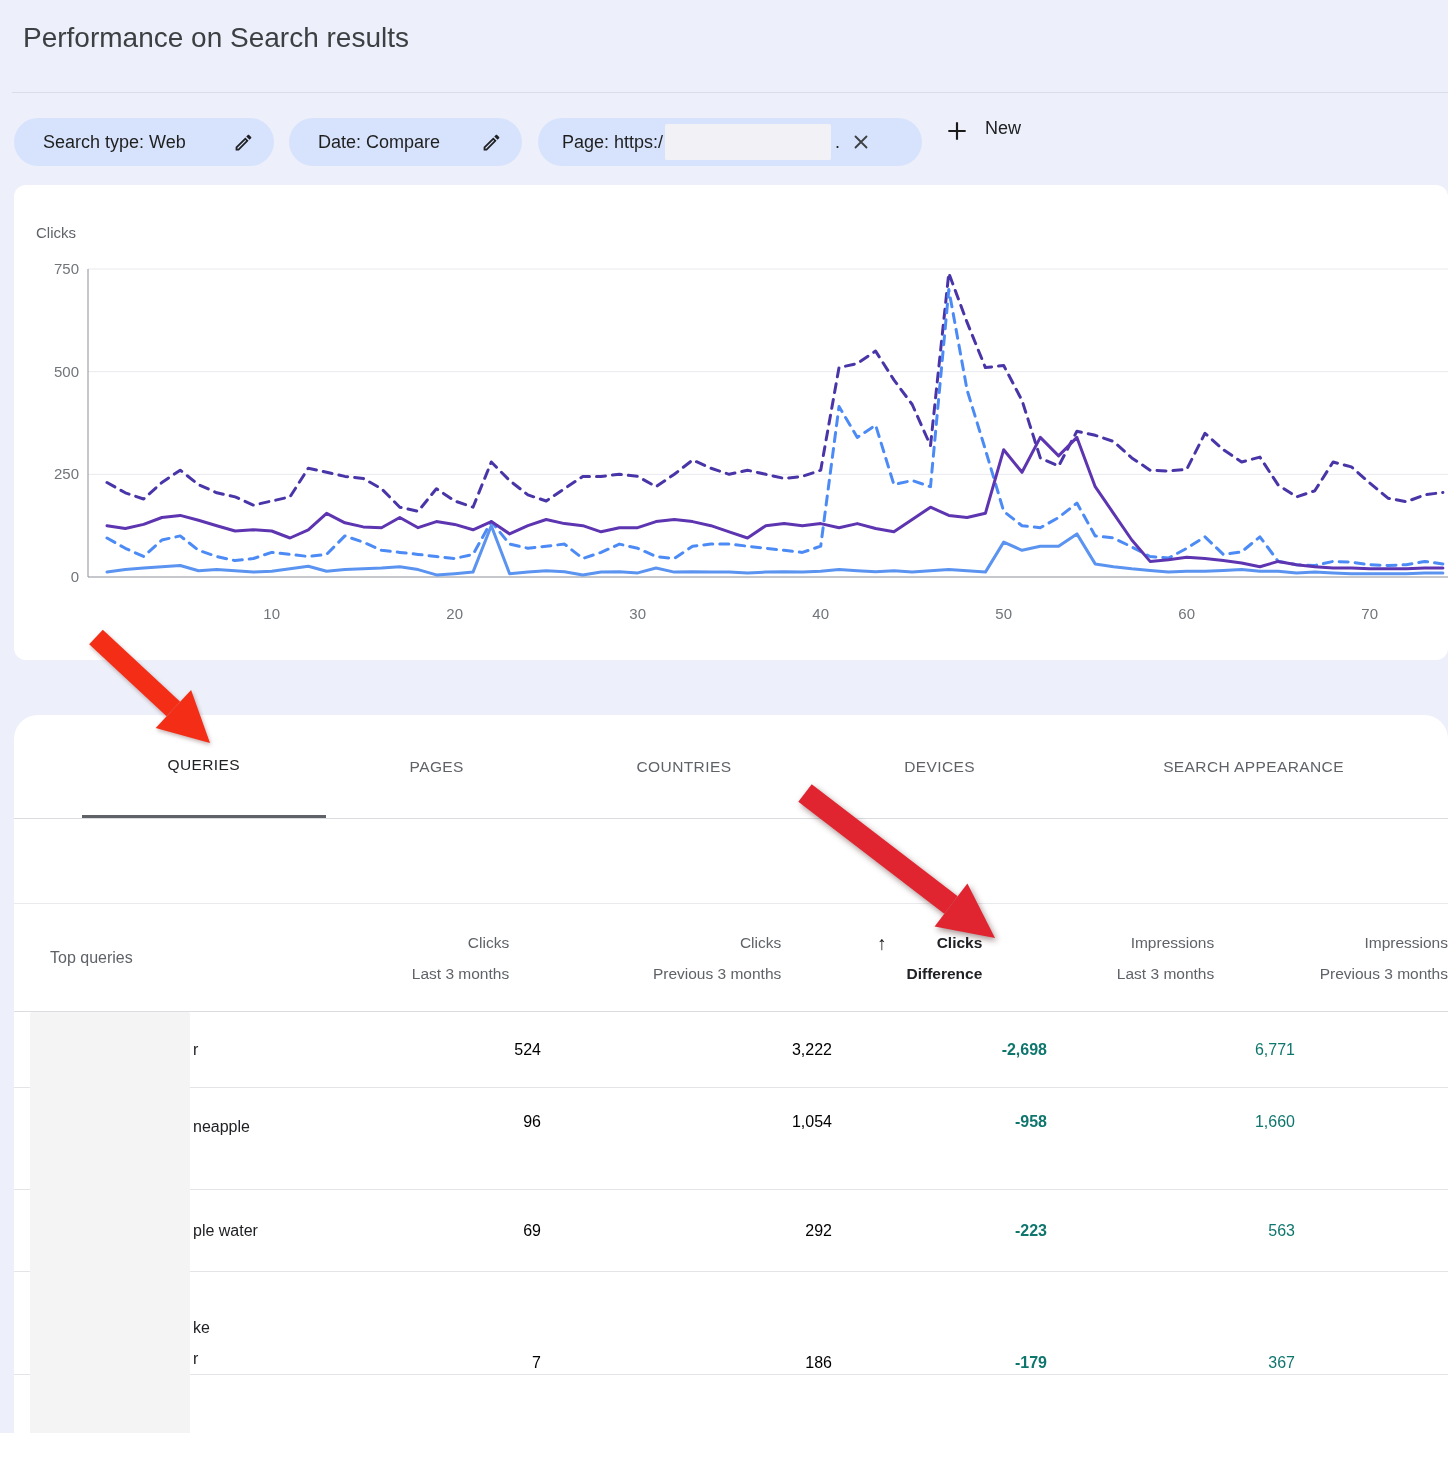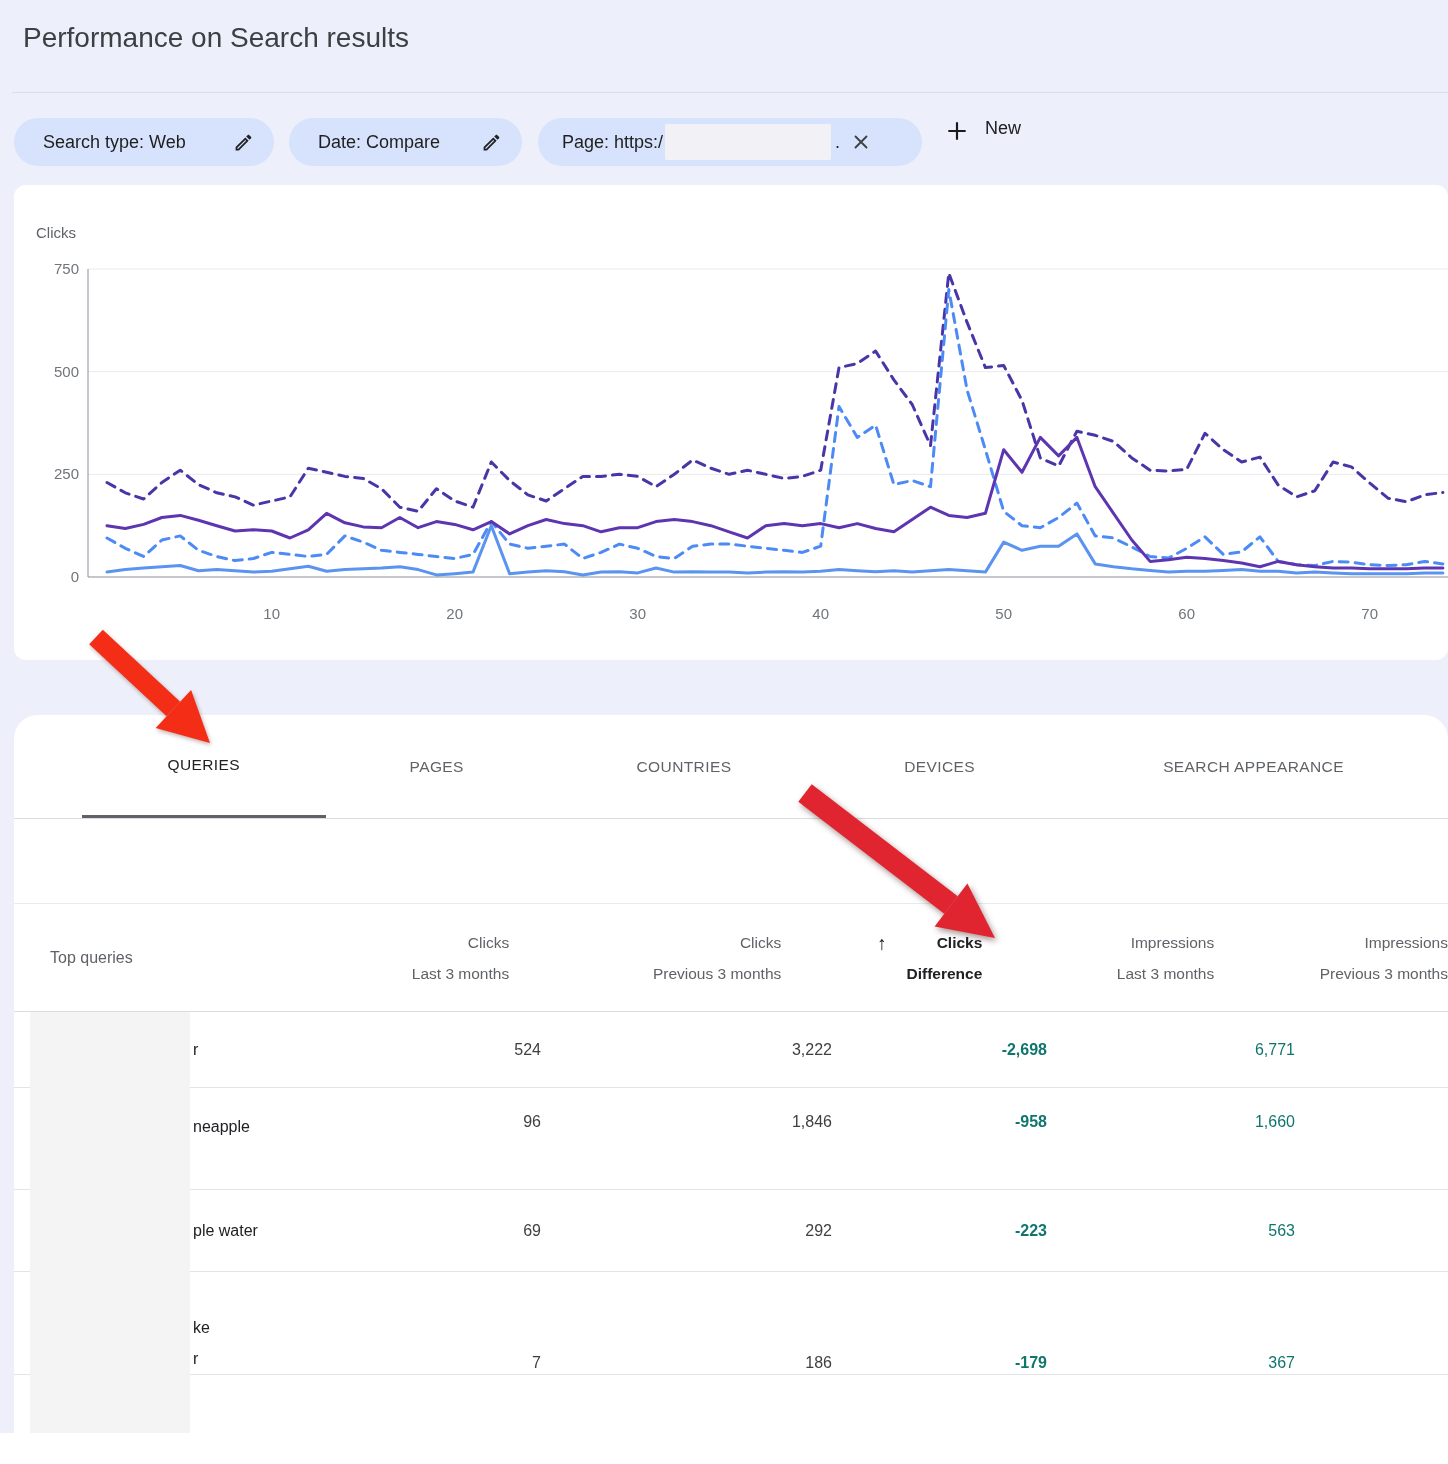--- a/index.html
+++ b/index.html
@@ -41,21 +41,21 @@
   .hc.dark{color:#202124;font-weight:700}
   .hc-query{box-sizing:border-box;display:flex;align-items:center;padding-left:36px;
             font-size:16px;color:#5f6368;cursor:pointer}
   .sort-arrow{position:absolute;left:96px;top:24px;font-size:19px;font-weight:400;color:#202124}
 
   .t-row{display:flex;border-bottom:1px solid #e3e4e8;align-items:center;cursor:pointer}
   .t-row.tall{align-items:flex-start}
   .t-row.tall .cell,.t-row.tall .q-cell{padding-top:23px}
   .q-cell{box-sizing:border-box;padding-left:179px;font-size:16px;line-height:31px;color:#202124}
   .cell{box-sizing:border-box;text-align:right;font-size:16px;line-height:22px}
-  .num-blue{color:#404040}
+  .num-blue{color:#000000}
   .num-diff{color:#0f766e;font-weight:700}
   .num-purple{color:#0f766e}
   .w-q{width:296px}.w1{width:231px}.w2{width:291px}.w3{width:215px}.w4{width:248px}.w5{width:250px}
 
   .redaction-queries{position:absolute;left:16px;top:297px;width:160px;height:444px;
                      background:#f4f4f5;border-radius:2px}
 
   .arrows{position:absolute;left:0;top:0;width:1448px;height:1464px;pointer-events:none;z-index:40}
 </style>
 </head>
@@ -170,21 +170,21 @@
           <div class="cell w1 num-blue">524</div>
           <div class="cell w2 num-blue">3,222</div>
           <div class="cell w3 num-diff">-2,698</div>
           <div class="cell w4 num-purple">6,771</div>
         </div>
         <div class="t-row tall" style="height: 102px; box-sizing: border-box;">
           <div class="q-cell w-q">
             <div>neapple</div>
           </div>
           <div class="cell w1 num-blue">96</div>
-          <div class="cell w2 num-blue">1,846</div>
+          <div class="cell w2 num-blue">1,054</div>
           <div class="cell w3 num-diff">-958</div>
           <div class="cell w4 num-purple">1,660</div>
         </div>
         <div class="t-row" style="height: 82px; box-sizing: border-box;">
           <div class="q-cell w-q">
             <div>ple water</div>
           </div>
           <div class="cell w1 num-blue">69</div>
           <div class="cell w2 num-blue">292</div>
           <div class="cell w3 num-diff">-223</div>

